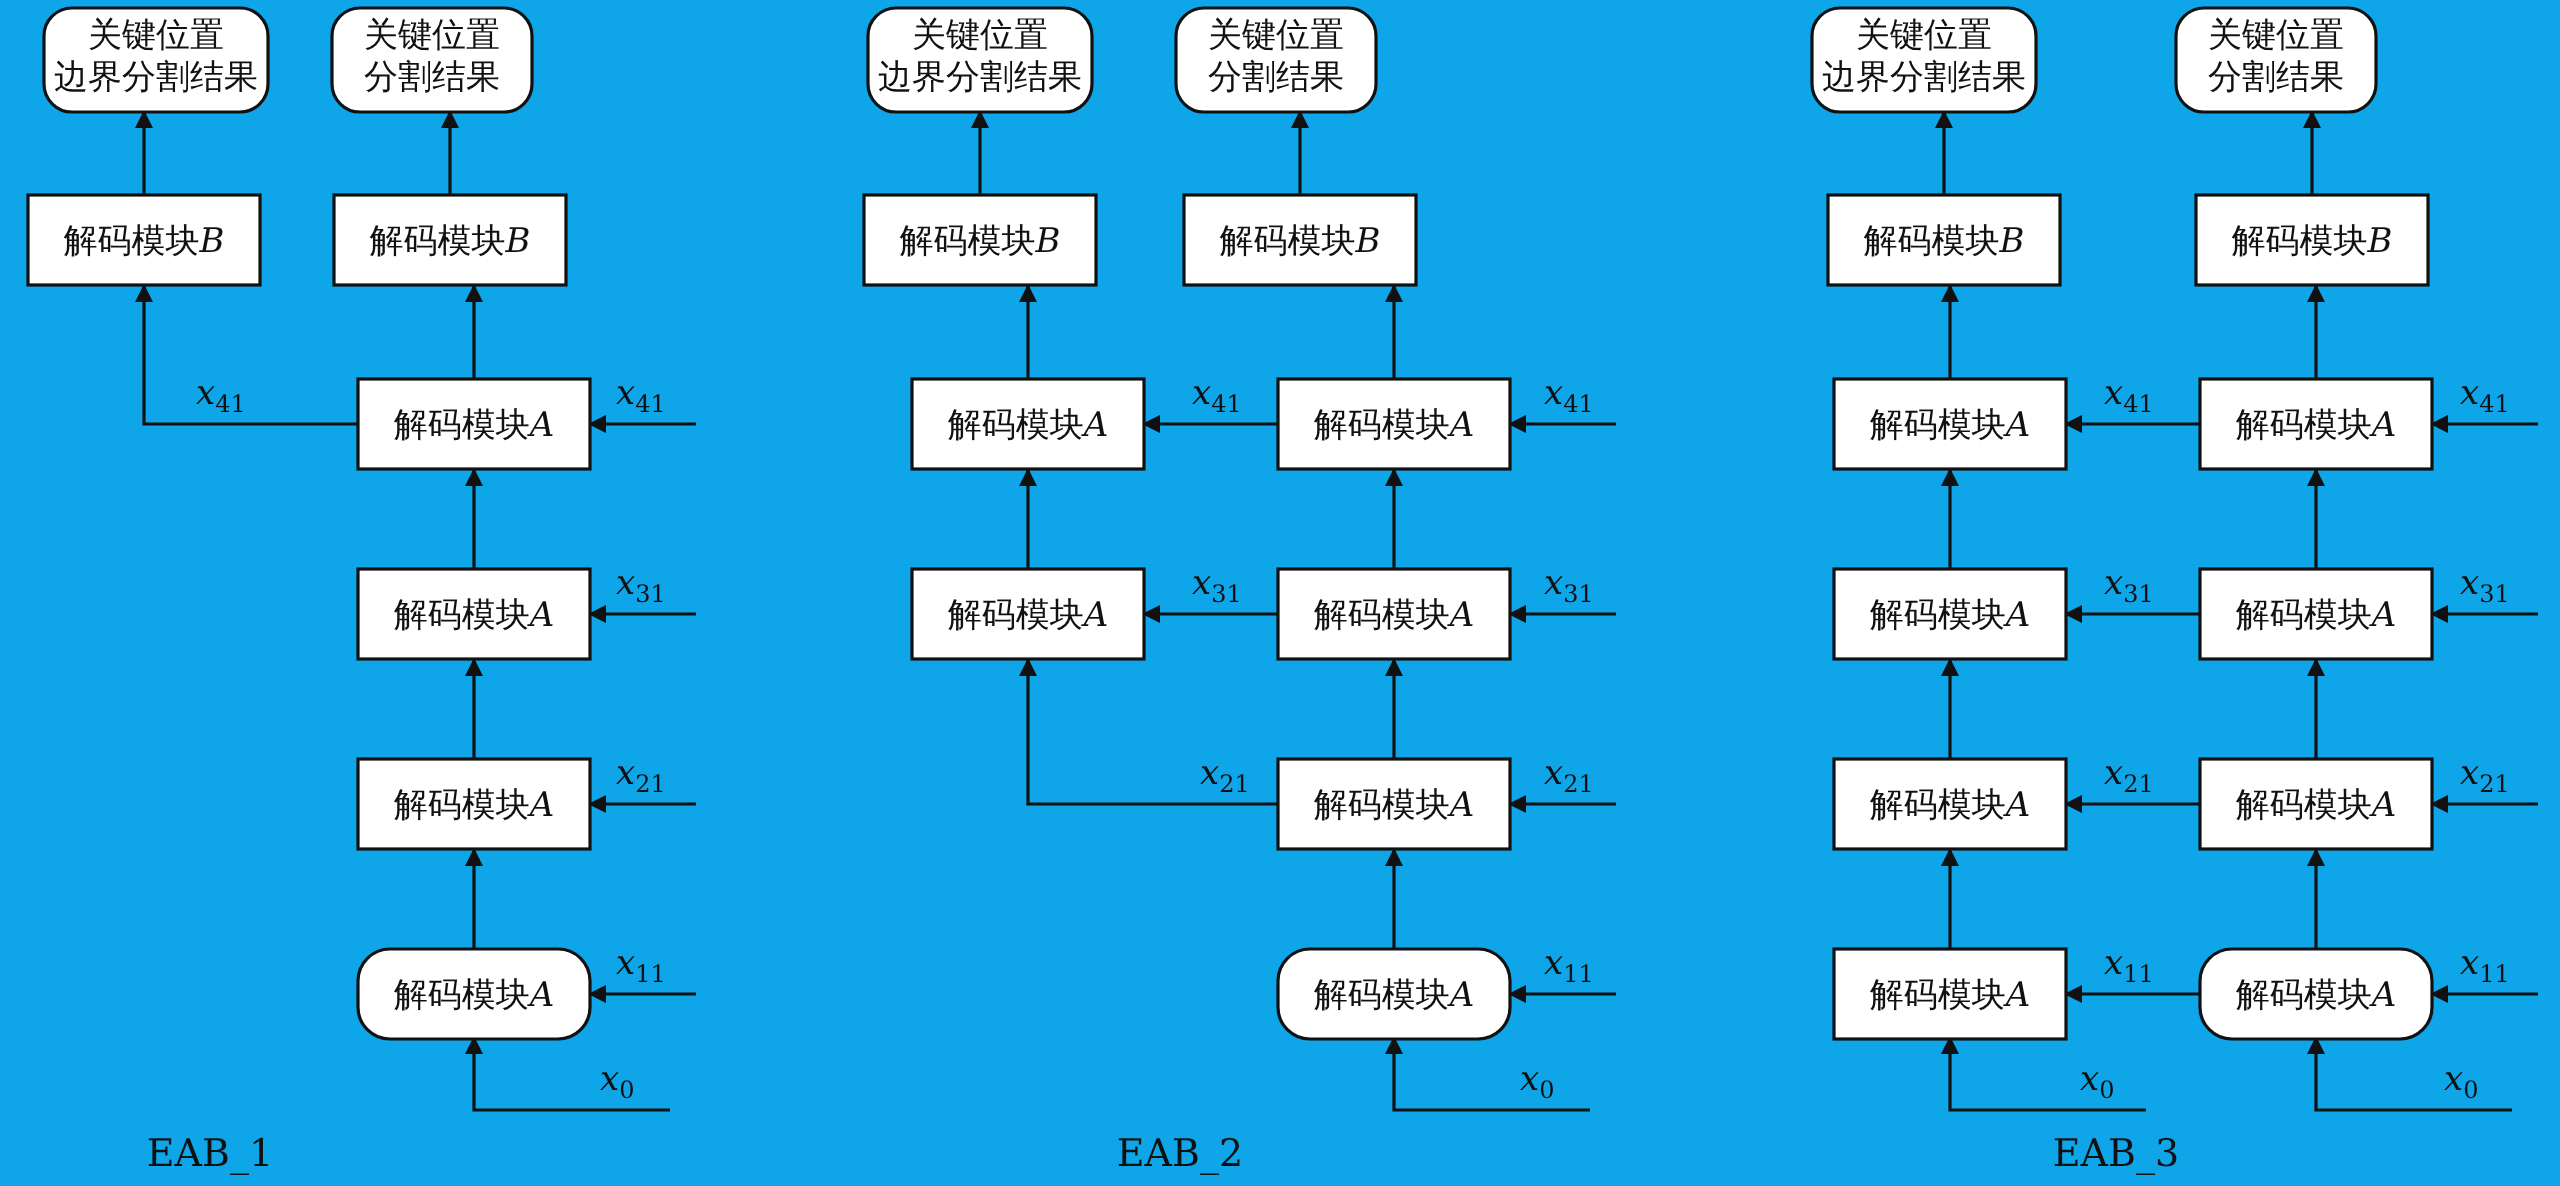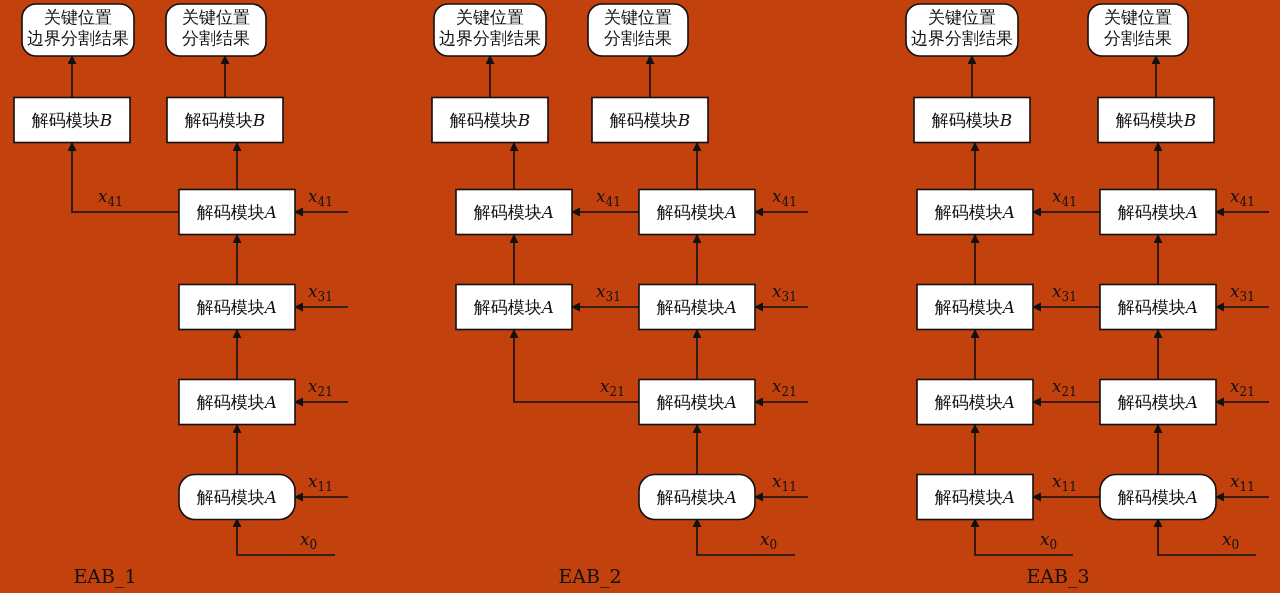--- a/index.html
+++ b/index.html
@@ -1,20 +1,20 @@
 <!DOCTYPE html>
 <html><head>
 <meta charset="utf-8">
 <style>
   html, body { margin: 0; padding: 0; background: #ffffff; }
   .stage {
     position: relative;
     width: 1280px;
     height: 593px;
-    background: #c2410c;
+    background: #0ea5e9;
     overflow: hidden;
     font-family: "Liberation Serif", "DejaVu Serif", serif;
   }
   svg { display: block; }
   text.zh {
     font-family: "Liberation Serif", "DejaVu Serif", serif;
     font-size: 17px;
   }
   tspan.mvar {
     font-style: italic;

